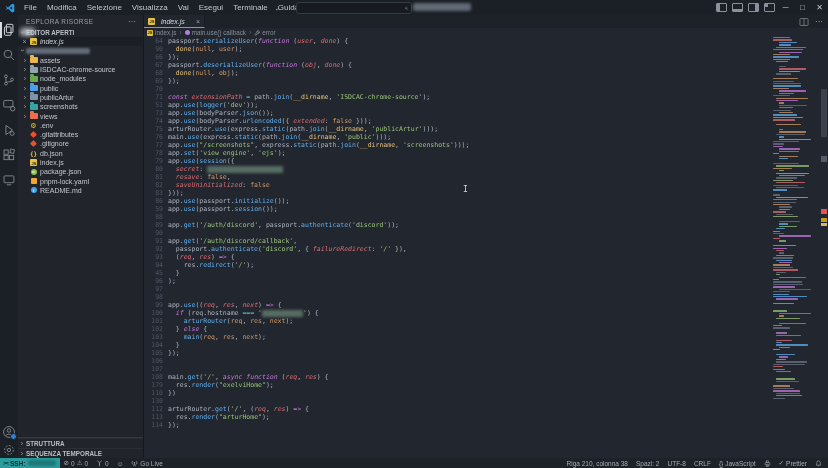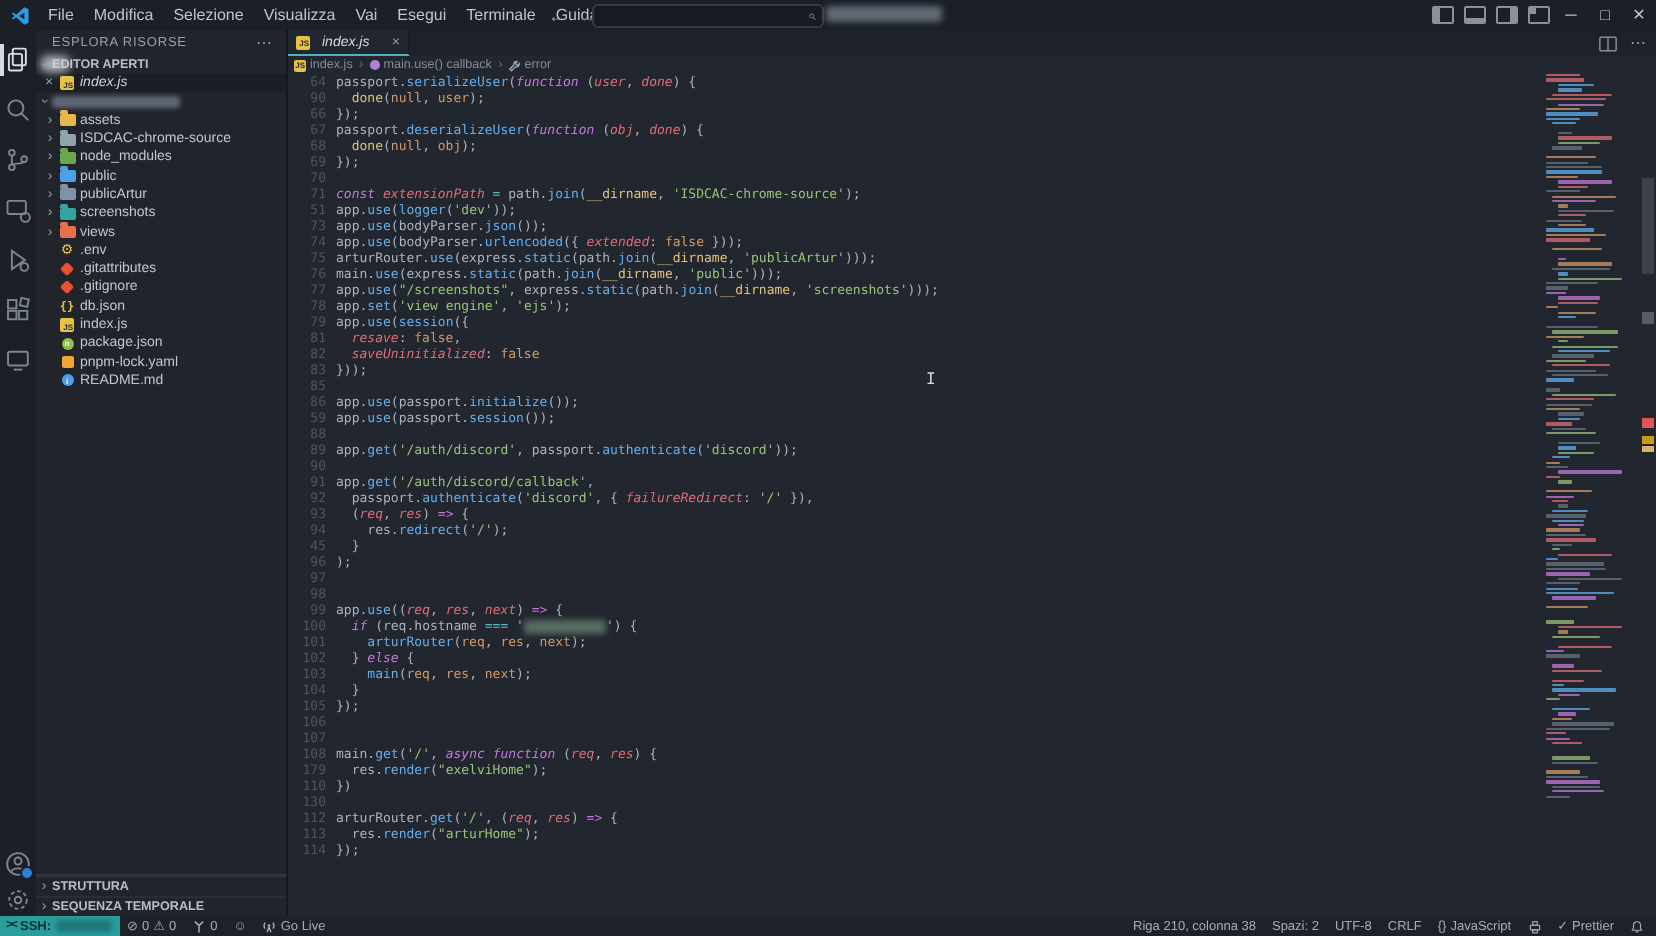--- a/index.html
+++ b/index.html
@@ -427,24 +427,24 @@
         <div class="code-row"><span class="gutter">70</span><span class="code-text"></span></div>
         <div class="code-row"><span class="gutter">71</span><span class="code-text"><span class="tk-k">const</span><span class="tk-p"> </span><span class="tk-r">extensionPath</span><span class="tk-o"> = </span><span class="tk-w">path</span><span class="tk-p">.</span><span class="tk-f">join</span><span class="tk-p">(</span><span class="tk-y">__dirname</span><span class="tk-p">, </span><span class="tk-s">'ISDCAC-chrome-source'</span><span class="tk-p">);</span></span></div>
         <div class="code-row"><span class="gutter">51</span><span class="code-text"><span class="tk-w">app</span><span class="tk-p">.</span><span class="tk-f">use</span><span class="tk-p">(</span><span class="tk-f">logger</span><span class="tk-p">(</span><span class="tk-s">'dev'</span><span class="tk-p">));</span></span></div>
         <div class="code-row"><span class="gutter">73</span><span class="code-text"><span class="tk-w">app</span><span class="tk-p">.</span><span class="tk-f">use</span><span class="tk-p">(</span><span class="tk-w">bodyParser</span><span class="tk-p">.</span><span class="tk-f">json</span><span class="tk-p">());</span></span></div>
         <div class="code-row"><span class="gutter">74</span><span class="code-text"><span class="tk-w">app</span><span class="tk-p">.</span><span class="tk-f">use</span><span class="tk-p">(</span><span class="tk-w">bodyParser</span><span class="tk-p">.</span><span class="tk-f">urlencoded</span><span class="tk-p">({ </span><span class="tk-r">extended</span><span class="tk-p">: </span><span class="tk-n">false</span><span class="tk-p"> }));</span></span></div>
         <div class="code-row"><span class="gutter">75</span><span class="code-text"><span class="tk-w">arturRouter</span><span class="tk-p">.</span><span class="tk-f">use</span><span class="tk-p">(</span><span class="tk-w">express</span><span class="tk-p">.</span><span class="tk-f">static</span><span class="tk-p">(</span><span class="tk-w">path</span><span class="tk-p">.</span><span class="tk-f">join</span><span class="tk-p">(</span><span class="tk-y">__dirname</span><span class="tk-p">, </span><span class="tk-s">'publicArtur'</span><span class="tk-p">)));</span></span></div>
         <div class="code-row"><span class="gutter">76</span><span class="code-text"><span class="tk-w">main</span><span class="tk-p">.</span><span class="tk-f">use</span><span class="tk-p">(</span><span class="tk-w">express</span><span class="tk-p">.</span><span class="tk-f">static</span><span class="tk-p">(</span><span class="tk-w">path</span><span class="tk-p">.</span><span class="tk-f">join</span><span class="tk-p">(</span><span class="tk-y">__dirname</span><span class="tk-p">, </span><span class="tk-s">'public'</span><span class="tk-p">)));</span></span></div>
         <div class="code-row"><span class="gutter">77</span><span class="code-text"><span class="tk-w">app</span><span class="tk-p">.</span><span class="tk-f">use</span><span class="tk-p">(</span><span class="tk-s">"/screenshots"</span><span class="tk-p">, </span><span class="tk-w">express</span><span class="tk-p">.</span><span class="tk-f">static</span><span class="tk-p">(</span><span class="tk-w">path</span><span class="tk-p">.</span><span class="tk-f">join</span><span class="tk-p">(</span><span class="tk-y">__dirname</span><span class="tk-p">, </span><span class="tk-s">'screenshots'</span><span class="tk-p">)));</span></span></div>
         <div class="code-row"><span class="gutter">78</span><span class="code-text"><span class="tk-w">app</span><span class="tk-p">.</span><span class="tk-f">set</span><span class="tk-p">(</span><span class="tk-s">'view engine'</span><span class="tk-p">, </span><span class="tk-s">'ejs'</span><span class="tk-p">);</span></span></div>
         <div class="code-row"><span class="gutter">79</span><span class="code-text"><span class="tk-w">app</span><span class="tk-p">.</span><span class="tk-f">use</span><span class="tk-p">(</span><span class="tk-f">session</span><span class="tk-p">({</span></span></div>
+        <div class="code-row"><span class="gutter">80</span><span class="code-text"><span class="tk-p">  </span><span class="tk-r">secret</span><span class="tk-p">: </span><span class="redacted" style="width: 76px;"></span></span></div>
         <div class="code-row"><span class="gutter">81</span><span class="code-text"><span class="tk-p">  </span><span class="tk-r">resave</span><span class="tk-p">: </span><span class="tk-n">false</span><span class="tk-p">,</span></span></div>
         <div class="code-row"><span class="gutter">82</span><span class="code-text"><span class="tk-p">  </span><span class="tk-r">saveUninitialized</span><span class="tk-p">: </span><span class="tk-n">false</span></span></div>
         <div class="code-row"><span class="gutter">83</span><span class="code-text"><span class="tk-p">}));</span></span></div>
-        <div class="code-row"><span class="gutter">85</span><span class="code-text"></span></div>
         <div class="code-row"><span class="gutter">86</span><span class="code-text"><span class="tk-w">app</span><span class="tk-p">.</span><span class="tk-f">use</span><span class="tk-p">(</span><span class="tk-w">passport</span><span class="tk-p">.</span><span class="tk-f">initialize</span><span class="tk-p">());</span></span></div>
         <div class="code-row"><span class="gutter">59</span><span class="code-text"><span class="tk-w">app</span><span class="tk-p">.</span><span class="tk-f">use</span><span class="tk-p">(</span><span class="tk-w">passport</span><span class="tk-p">.</span><span class="tk-f">session</span><span class="tk-p">());</span></span></div>
         <div class="code-row"><span class="gutter">88</span><span class="code-text"></span></div>
         <div class="code-row"><span class="gutter">89</span><span class="code-text"><span class="tk-w">app</span><span class="tk-p">.</span><span class="tk-f">get</span><span class="tk-p">(</span><span class="tk-s">'/auth/discord'</span><span class="tk-p">, </span><span class="tk-w">passport</span><span class="tk-p">.</span><span class="tk-f">authenticate</span><span class="tk-p">(</span><span class="tk-s">'discord'</span><span class="tk-p">));</span></span></div>
         <div class="code-row"><span class="gutter">90</span><span class="code-text"></span></div>
         <div class="code-row"><span class="gutter">91</span><span class="code-text"><span class="tk-w">app</span><span class="tk-p">.</span><span class="tk-f">get</span><span class="tk-p">(</span><span class="tk-s">'/auth/discord/callback'</span><span class="tk-p">,</span></span></div>
         <div class="code-row"><span class="gutter">92</span><span class="code-text"><span class="tk-p">  </span><span class="tk-w">passport</span><span class="tk-p">.</span><span class="tk-f">authenticate</span><span class="tk-p">(</span><span class="tk-s">'discord'</span><span class="tk-p">, { </span><span class="tk-r">failureRedirect</span><span class="tk-p">: </span><span class="tk-s">'/'</span><span class="tk-p"> }),</span></span></div>
         <div class="code-row"><span class="gutter">93</span><span class="code-text"><span class="tk-p">  (</span><span class="tk-r">req</span><span class="tk-p">, </span><span class="tk-r">res</span><span class="tk-p">) </span><span class="tk-k">=&gt;</span><span class="tk-p"> {</span></span></div>
         <div class="code-row"><span class="gutter">94</span><span class="code-text"><span class="tk-p">    </span><span class="tk-w">res</span><span class="tk-p">.</span><span class="tk-f">redirect</span><span class="tk-p">(</span><span class="tk-s">'/'</span><span class="tk-p">);</span></span></div>
         <div class="code-row"><span class="gutter">45</span><span class="code-text"><span class="tk-p">  }</span></span></div>

